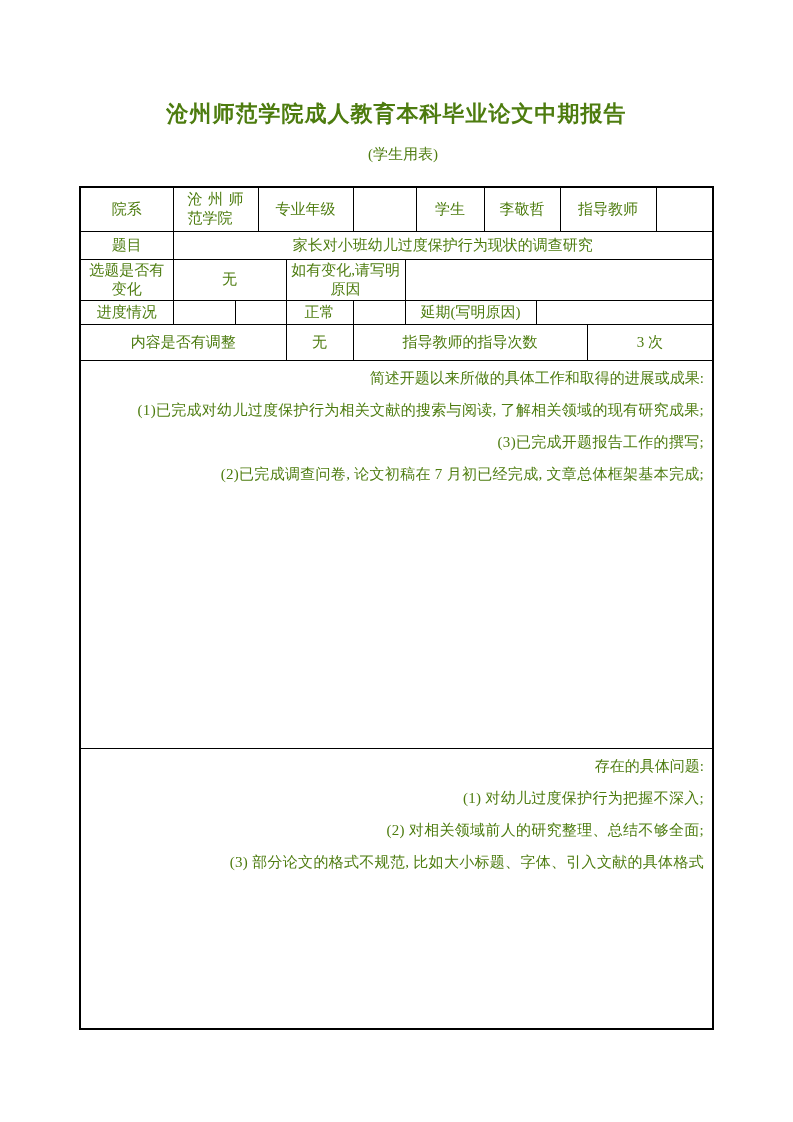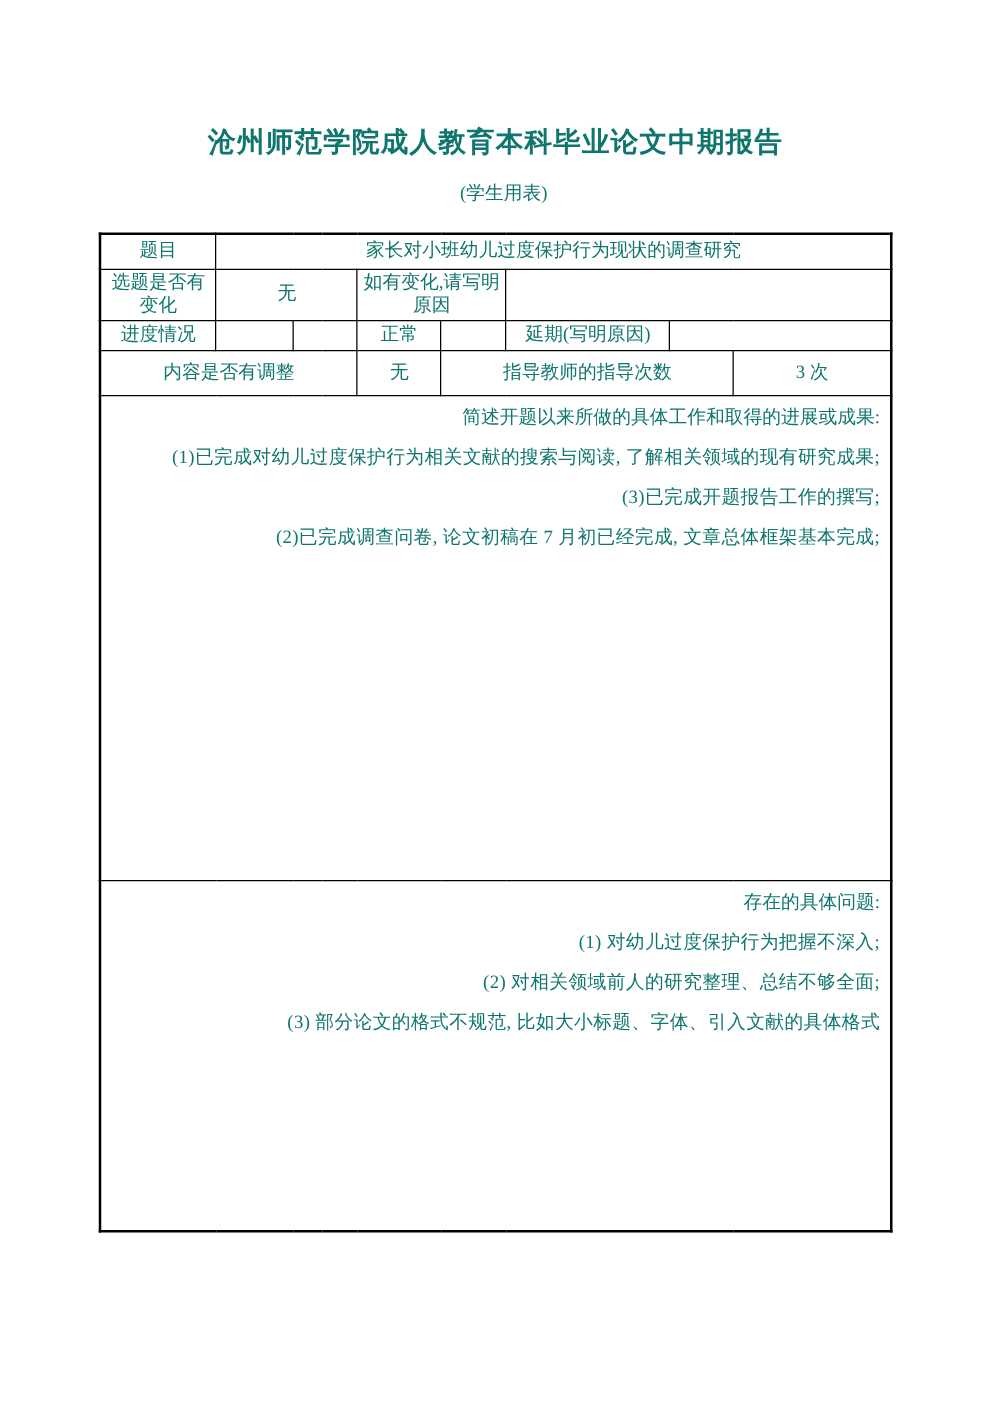--- a/index.html
+++ b/index.html
@@ -2,21 +2,21 @@
 <html><head>
 <meta charset="utf-8">
 <style>
   html, body { margin: 0; padding: 0; background: #ffffff; }
   .page {
     position: relative;
     width: 793px;
     height: 1122px;
     margin: 0 auto;
     background: #ffffff;
-    color: #0f766e;
+    color: #4d7c0f;
     font-family: "Liberation Serif", "DejaVu Serif", serif;
     overflow: hidden;
     box-sizing: border-box;
   }
   .doc-title {
     margin: 0;
     padding-top: 99px;
     text-align: center;
     font-size: 22px;
     font-weight: bold;
@@ -86,20 +86,32 @@
         <col style="width:11px">
         <col style="width:68px">
       <col style="width:52px">
         <col style="width:24px">
         <col style="width:27px">
         <col style="width:69px">
       <col style="width:57px">
     </colgroup>
 
     <tbody>
+        <tr class="r1">
+      <td>院系</td>
+      <td colspan="2">
+        <div class="dept-wrap">沧州师范学院</div>
+      </td>
+      <td colspan="2">专业年级</td>
+      <td colspan="2"></td>
+      <td>学生</td>
+      <td colspan="2">李敬哲</td>
+      <td colspan="2">指导教师</td>
+      <td></td>
+    </tr>
 
     <tr class="r2">
       <td>题目</td>
       <td colspan="12">家长对小班幼儿过度保护行为现状的调查研究</td>
     </tr>
 
     <tr class="r3">
       <td>选题是否有变化</td>
       <td colspan="3">无</td>
       <td colspan="2">如有变化,请写明原因</td>

